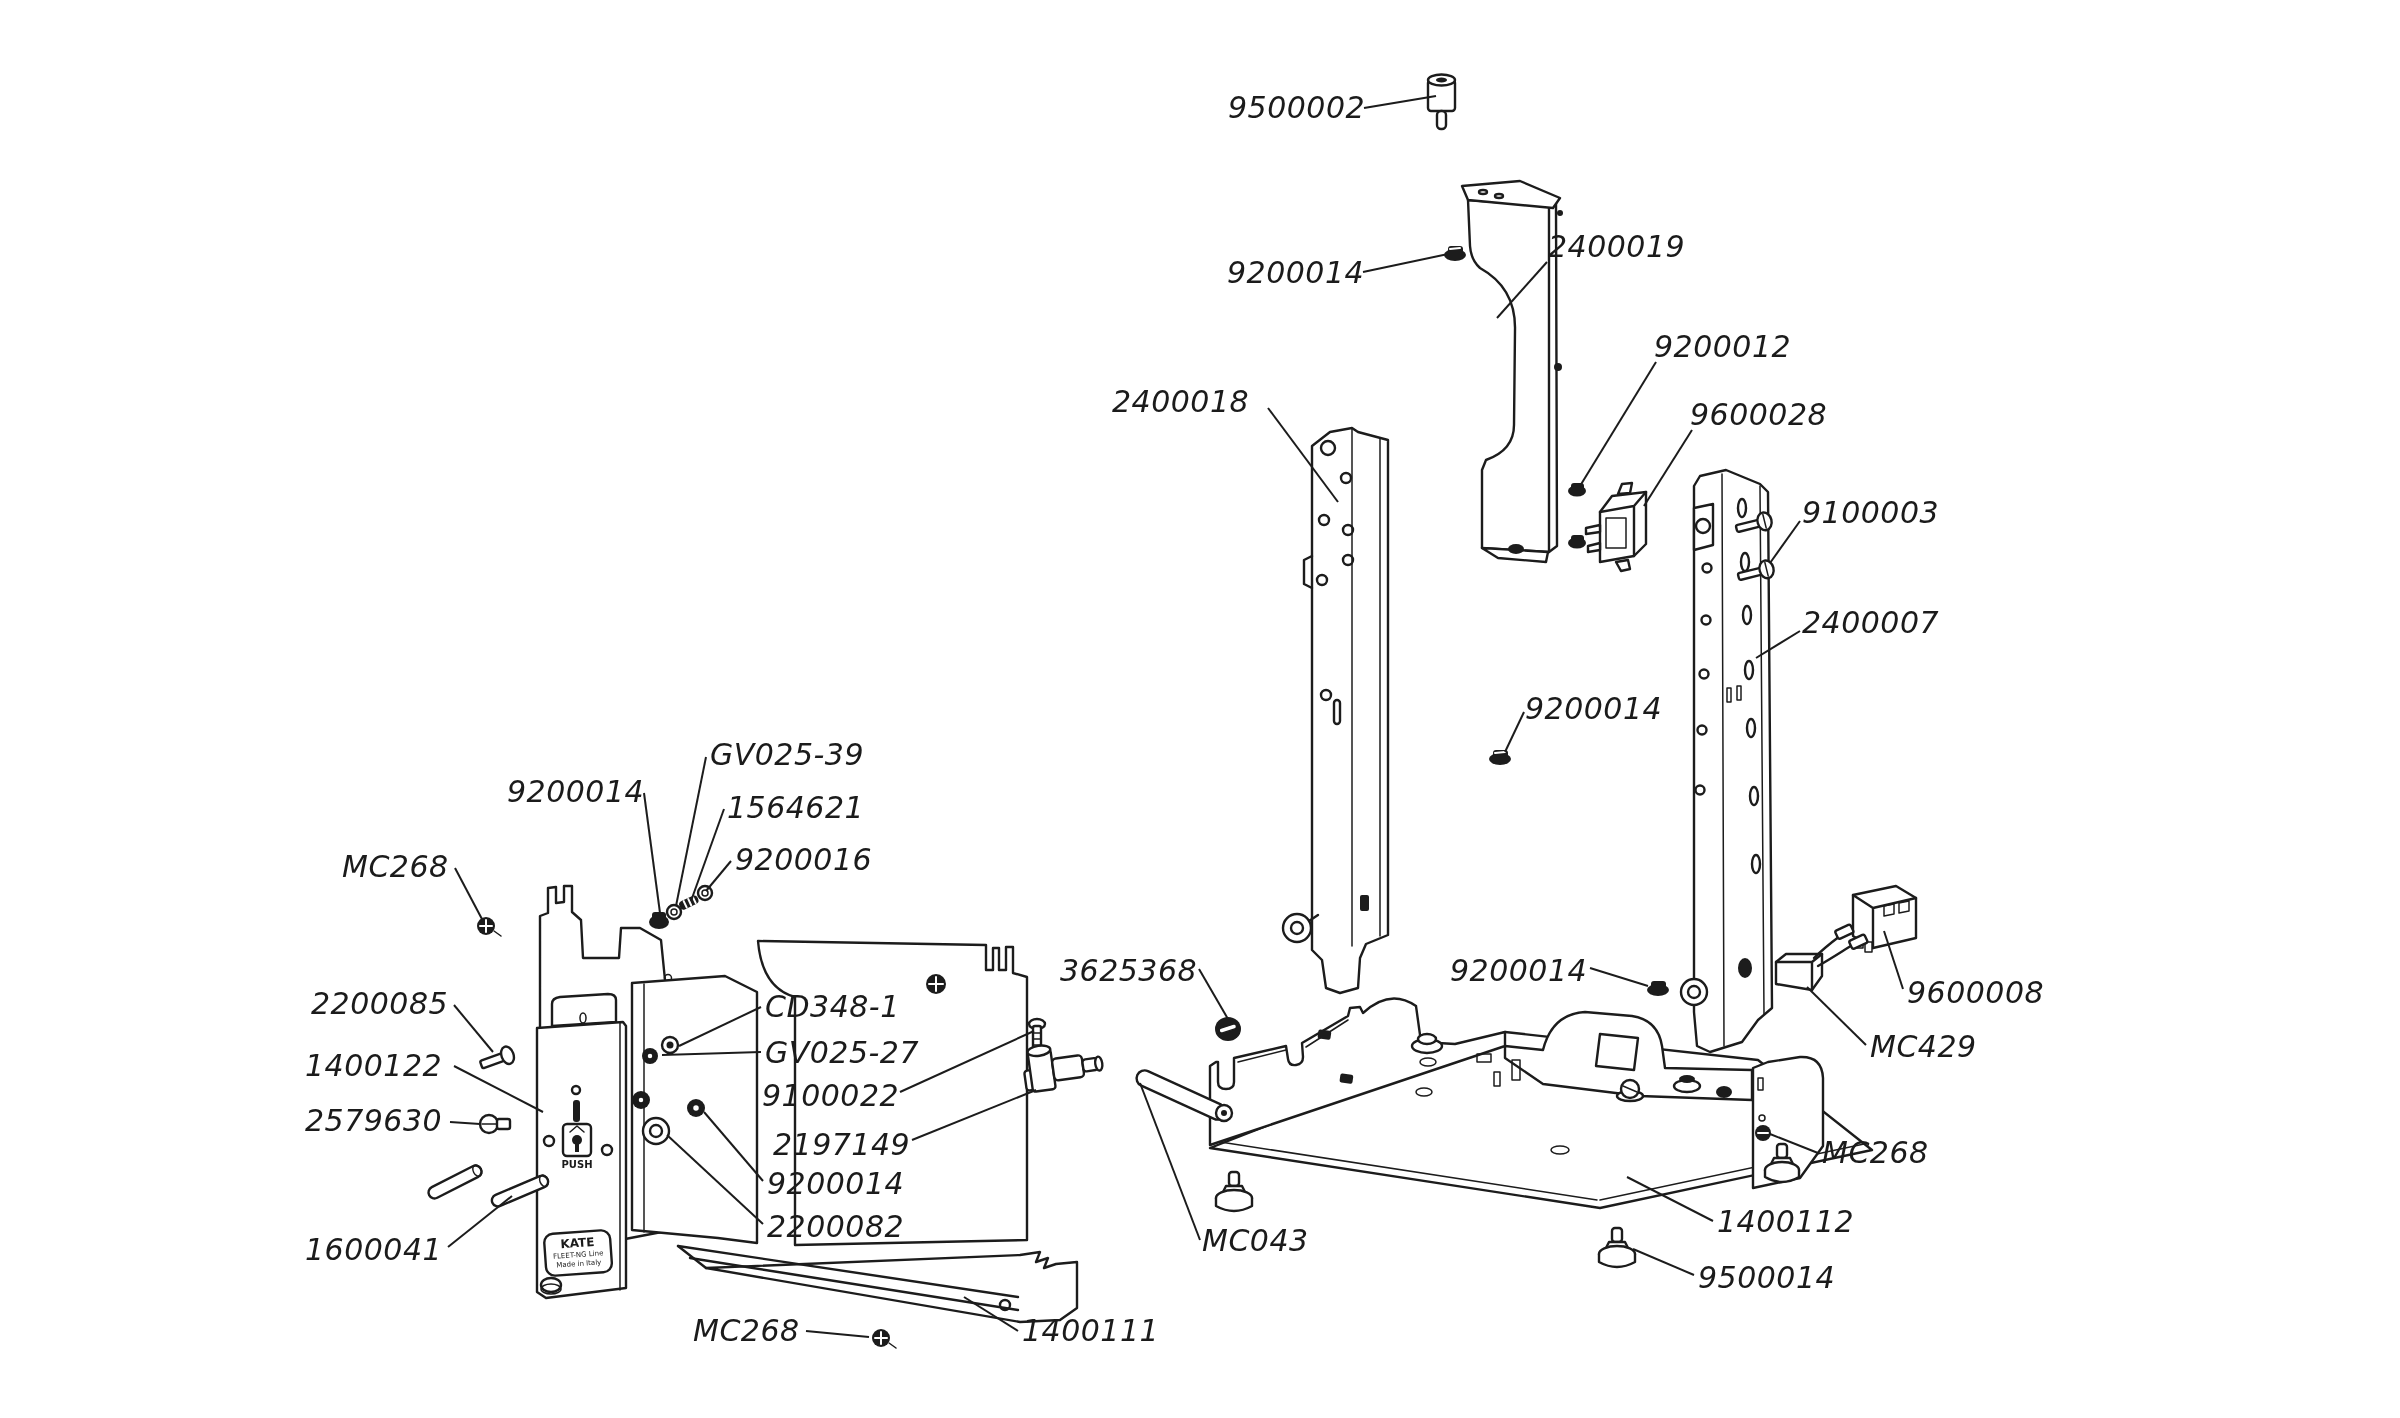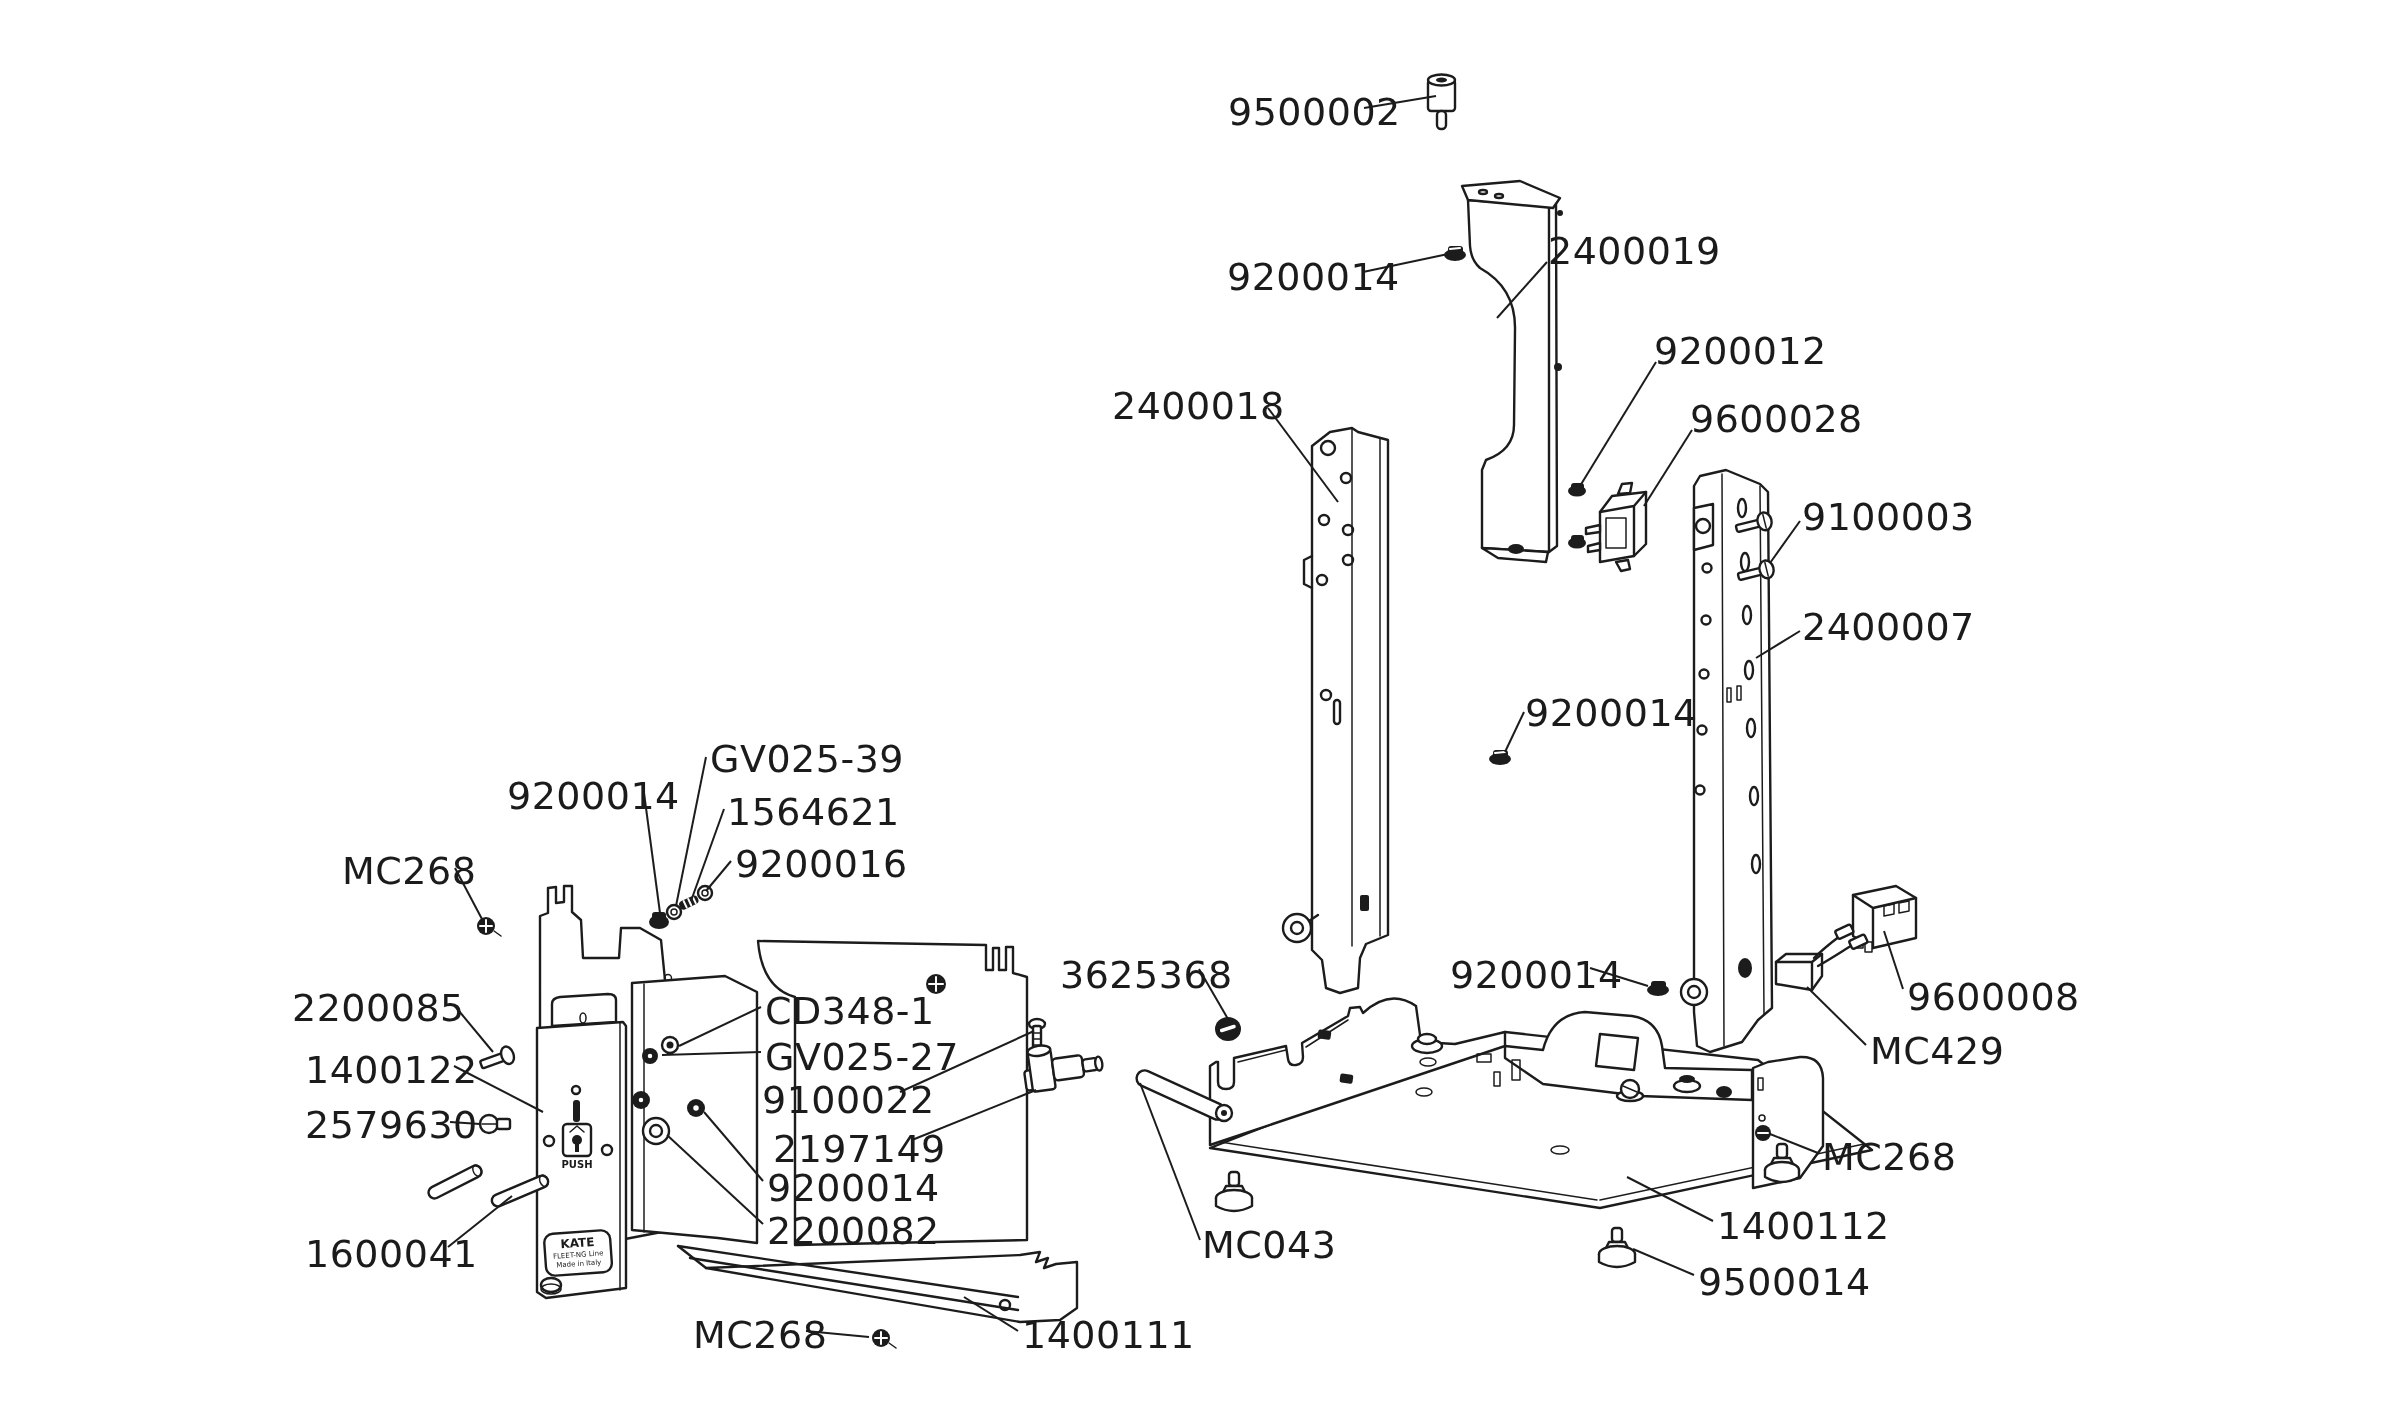--- a/index.html
+++ b/index.html
@@ -1,20 +1,20 @@
 <!DOCTYPE html>
 <html><head>
 <meta charset="utf-8">
 <style>
   html,body{margin:0;padding:0;background:#ffffff;}
   .stage{position:relative;width:2400px;height:1418px;background:#ffffff;
          font-family:"DejaVu Sans",sans-serif;overflow:hidden;}
   .stage svg{position:absolute;left:0;top:0;}
-  .lbl{position:absolute;font-size:38px;line-height:1;color:#1b1b1b;
-       letter-spacing:.5px;white-space:nowrap;}
+  .lbl{position:absolute;font-size:30px;line-height:1;color:#1b1b1b;
+       letter-spacing:.5px;white-space:nowrap;font-style:italic;}
   .ln{fill:none;stroke:#1c1c1c;stroke-width:2.4;stroke-linecap:round;stroke-linejoin:round;}
   .wh{fill:#ffffff;stroke:#1c1c1c;stroke-width:2.4;stroke-linejoin:round;stroke-linecap:round;}
   .dk{fill:#1c1c1c;stroke:none;}
   .thin{stroke-width:1.5;}
   .ldr{fill:none;stroke:#1c1c1c;stroke-width:2;}
   .wt{stroke:#ffffff;stroke-width:2;fill:none;stroke-linecap:round;}
   text{fill:#1b1b1b;}
 </style>
 </head>
 <body>
@@ -405,21 +405,21 @@
   <div class="lbl" style="left:1690px;top:400px">9600028</div>
   <div class="lbl" style="left:1802px;top:498px">9100003</div>
   <div class="lbl" style="left:1802px;top:608px">2400007</div>
   <div class="lbl" style="left:1112px;top:387px">2400018</div>
   <div class="lbl" style="left:1525px;top:694px">9200014</div>
   <div class="lbl" style="left:710px;top:740px">GV025-39</div>
   <div class="lbl" style="left:727px;top:793px">1564621</div>
   <div class="lbl" style="left:735px;top:845px">9200016</div>
   <div class="lbl" style="left:507px;top:777px">9200014</div>
   <div class="lbl" style="left:342px;top:852px">MC268</div>
-  <div class="lbl" style="left:292px;top:989px">2200085</div>
+  <div class="lbl" style="left:311px;top:989px">2200085</div>
   <div class="lbl" style="left:305px;top:1051px">1400122</div>
   <div class="lbl" style="left:305px;top:1106px">2579630</div>
   <div class="lbl" style="left:305px;top:1235px">1600041</div>
   <div class="lbl" style="left:765px;top:992px">CD348-1</div>
   <div class="lbl" style="left:765px;top:1038px">GV025-27</div>
   <div class="lbl" style="left:762px;top:1081px">9100022</div>
   <div class="lbl" style="left:773px;top:1130px">2197149</div>
   <div class="lbl" style="left:767px;top:1169px">9200014</div>
   <div class="lbl" style="left:767px;top:1212px">2200082</div>
   <div class="lbl" style="left:1060px;top:956px">3625368</div>

